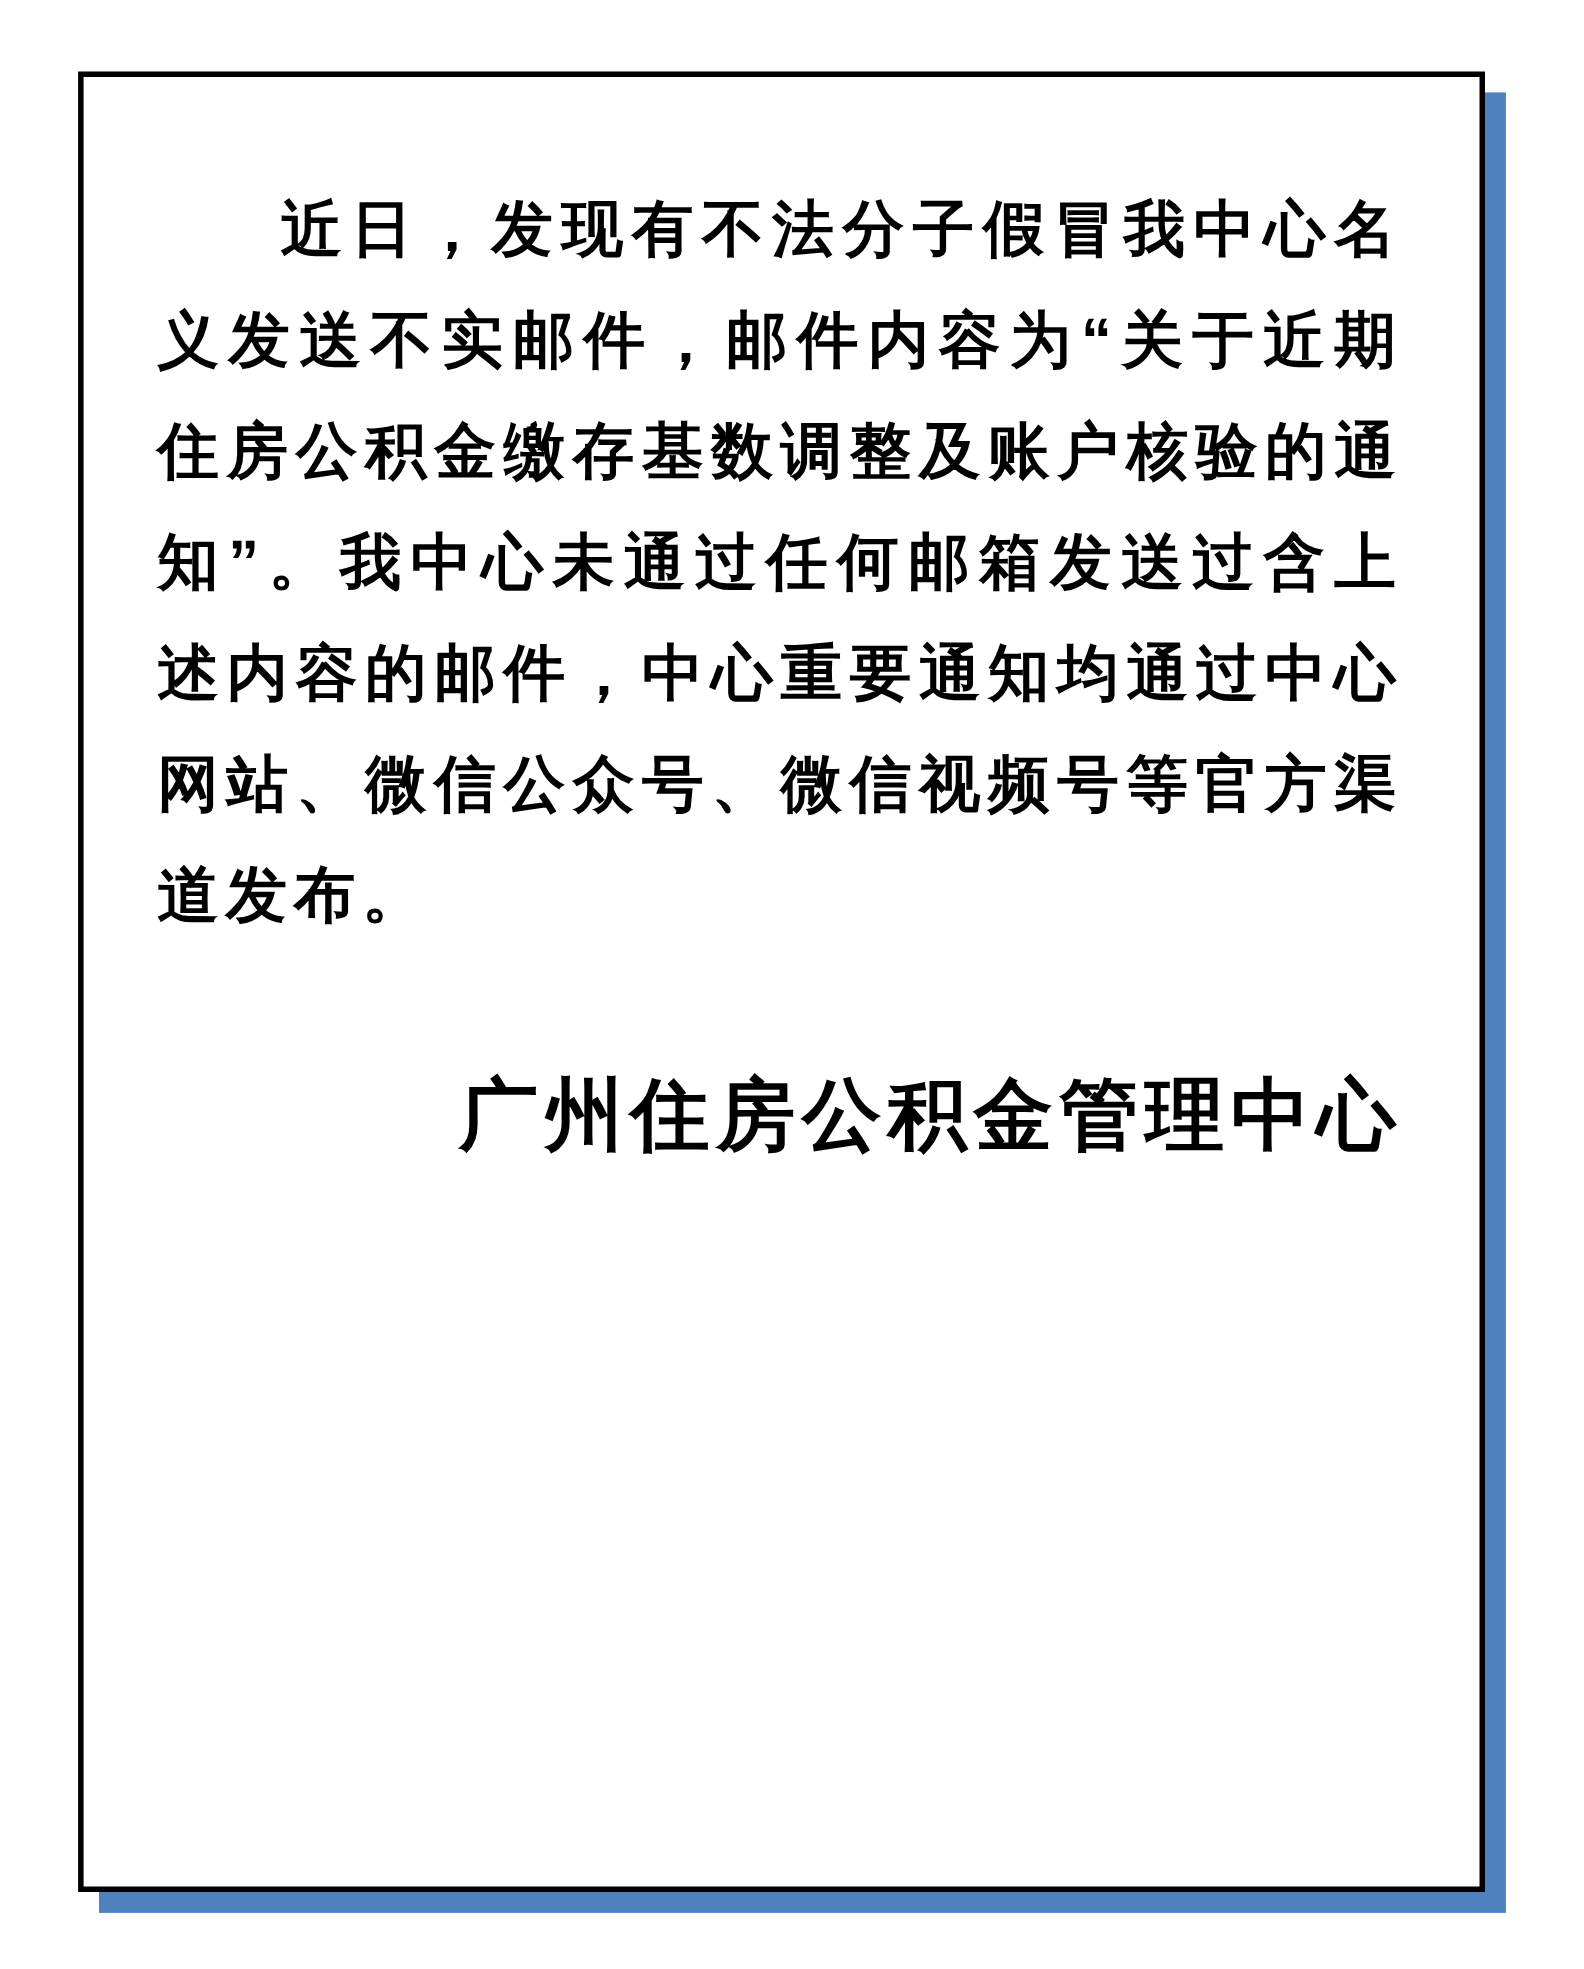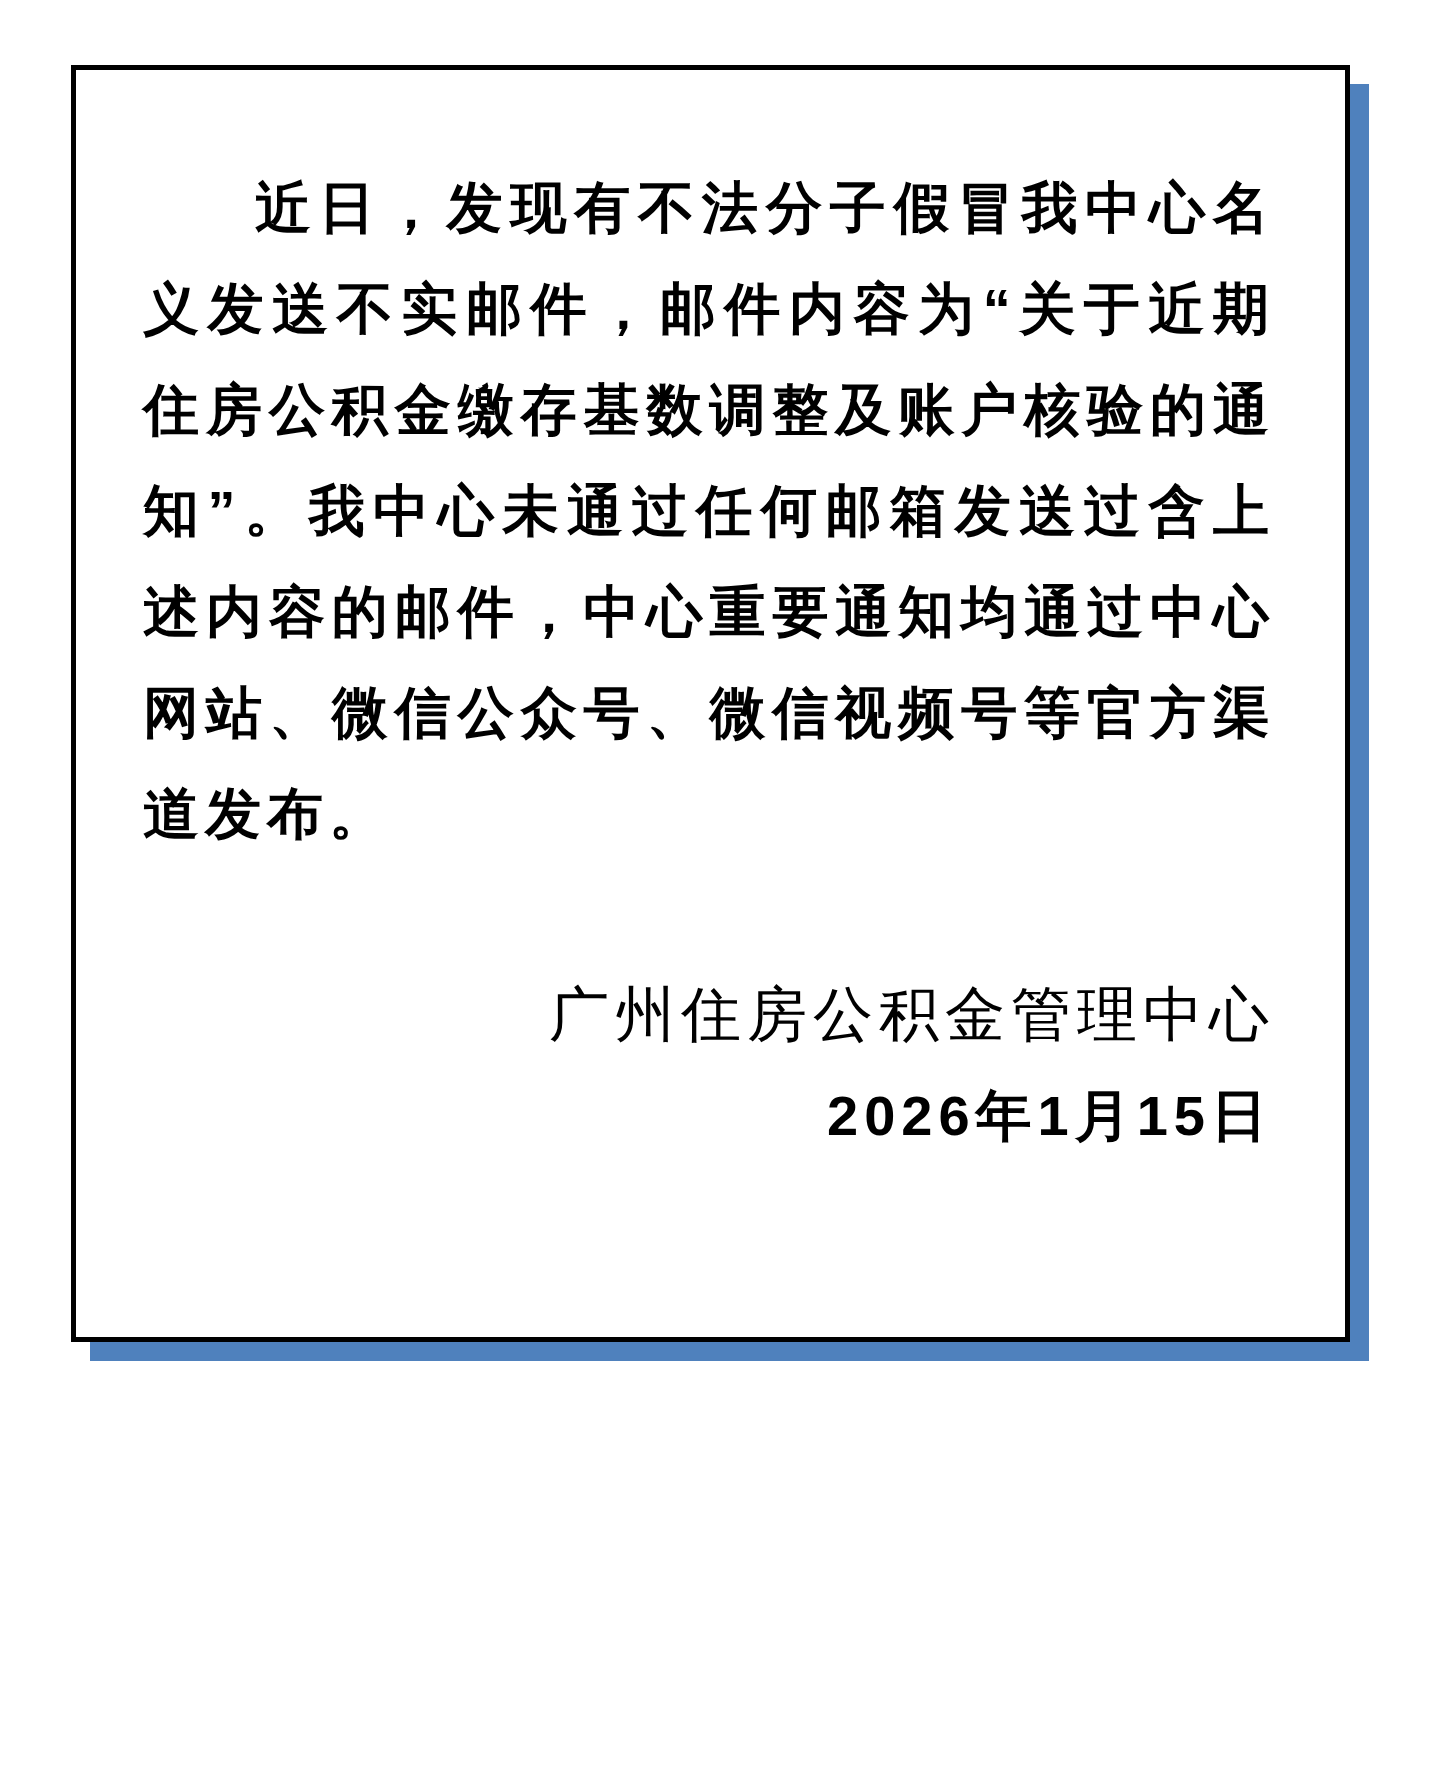--- a/index.html
+++ b/index.html
@@ -19,42 +19,42 @@
     background: #FFFFFF;
     position: relative;
     font-family: "Liberation Sans", sans-serif;
     overflow: hidden;
   }
   .notice-card {
     position: absolute;
     left: 71px;
     top: 65px;
     width: 1279px;
-    height: 1277px;
+    height: 1655px;
     background: var(--card-bg);
     border: 5px solid var(--border-color);
     box-shadow: 19px 19px 0 0 var(--shadow-color);
     padding: 87px 70px 0 67px;
     color: var(--text-color);
   }
   .para {
     margin: 0 0 58px 0;
     font-size: 56px;
     font-weight: bold;
     line-height: 101px;
     letter-spacing: 6px;
     text-align: justify;
     text-justify: inter-character;
     text-indent: 2em;
     color: var(--text-color);
   }
   .signature {
     margin: 100px 0 0 0;
-    font-size: 60px;
-    font-weight: normal;
+    font-size: 72px;
+    font-weight: bold;
     line-height: 101px;
     letter-spacing: 6px;
     text-align: right;
     color: var(--text-color);
   }
   .date {
     margin: 0;
     font-size: 56px;
     font-weight: bold;
     line-height: 101px;
@@ -63,14 +63,13 @@
     padding-right: 2px;
     color: var(--text-color);
   }
 </style>
 </head>
 <body>
 
 <div class="notice-card">
   <p class="para">近日，发现有不法分子假冒我中心名义发送不实邮件，邮件内容为“关于近期住房公积金缴存基数调整及账户核验的通知”。我中心未通过任何邮箱发送过含上述内容的邮件，中心重要通知均通过中心网站、微信公众号、微信视频号等官方渠道发布。</p>
   <p class="signature">广州住房公积金管理中心</p>
-  <p class="date">2026年1月15日</p>
 </div>
 
 </body></html>

